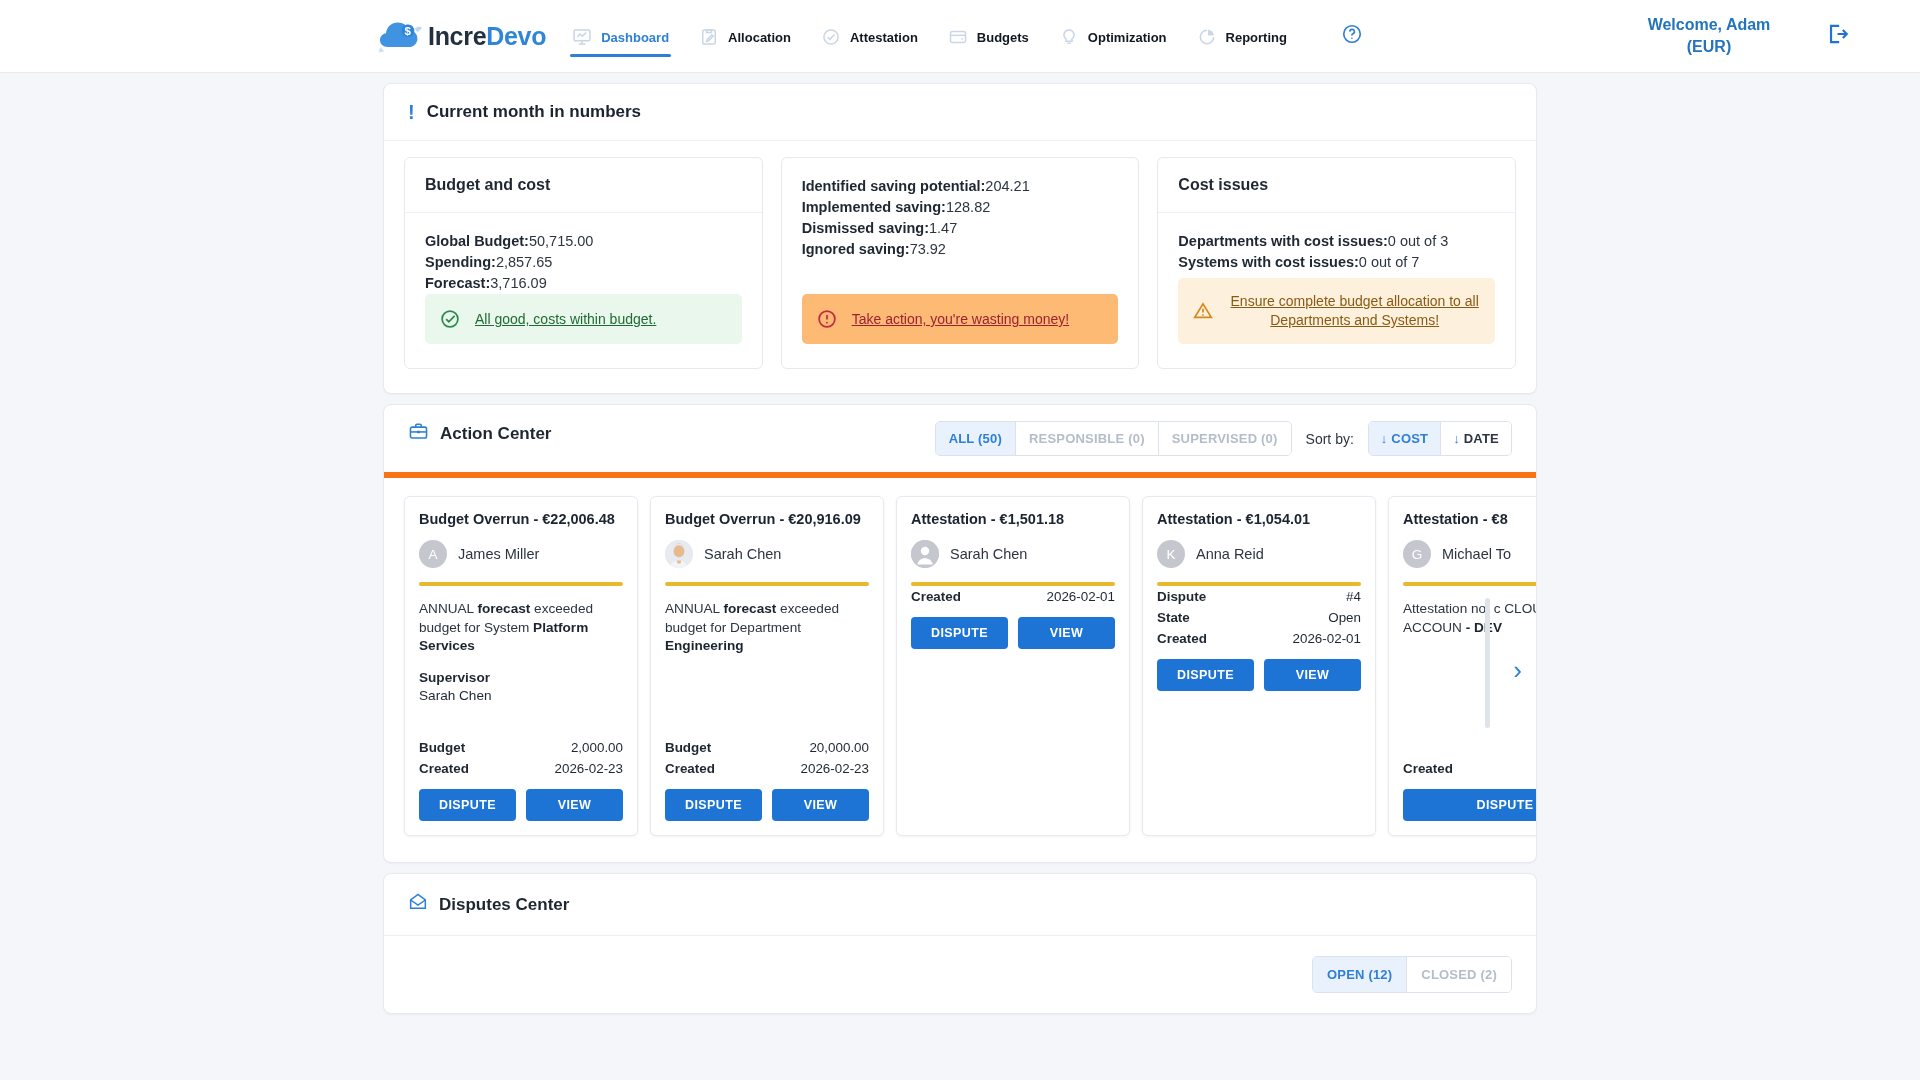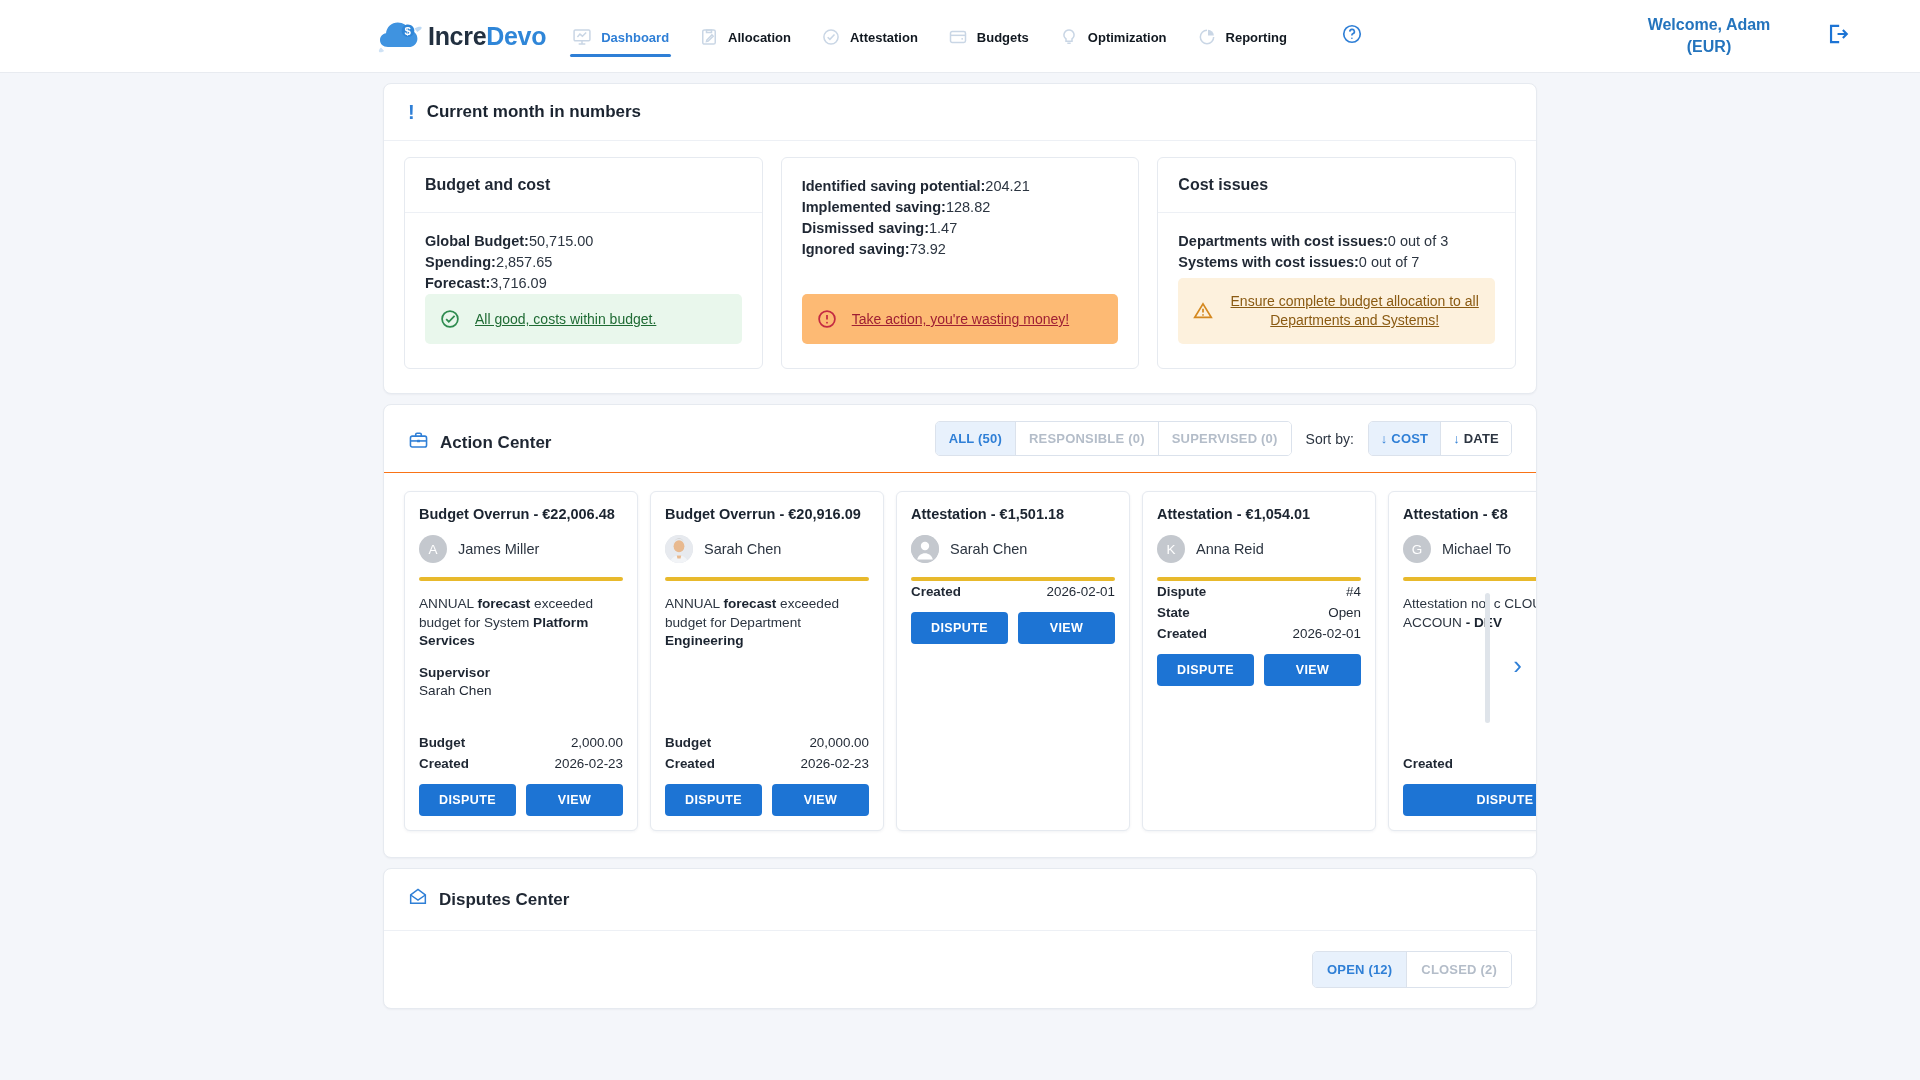--- a/index.html
+++ b/index.html
@@ -80,22 +80,22 @@
   .alert.ok a  { color: #1f6b34; }
   .alert.bad   { background: #fdba74; }
   .alert.bad a { color: #9f1f33; }
   .alert.warn  { background: #fdf1dd; text-align: center; }
   .alert.warn a{ color: #8a5a12; line-height: 1.35; }
   .alert .a-ico { flex: 0 0 22px; width: 22px; height: 22px; }
   .alert.warn .a-txt { flex: 1; text-align: center; }
 
   
   .ac-head {
-    display: flex; align-items: flex-end; padding: 16px 24px;
-    border-bottom: 1px solid #f97316;
+    display: flex; align-items: flex-start; padding: 16px 24px;
+    border-bottom: 6px solid #f97316;
   }
   .ac-title { display: flex; align-items: center; gap: 11px; font-size: 17px; font-weight: bold; }
   .ac-controls { margin-left: auto; display: flex; align-items: center; gap: 14px; }
   .seg { display: flex; border: 1px solid #dbe2ec; border-radius: 5px; overflow: hidden; }
   .seg button {
     font-family: inherit; font-size: 13px; font-weight: bold; letter-spacing: .2px;
     padding: 9px 13px; background: #fff; border: none; border-right: 1px solid #dbe2ec;
     color: #b4bdc9; cursor: pointer;
   }
   .seg button:last-child { border-right: none; }

